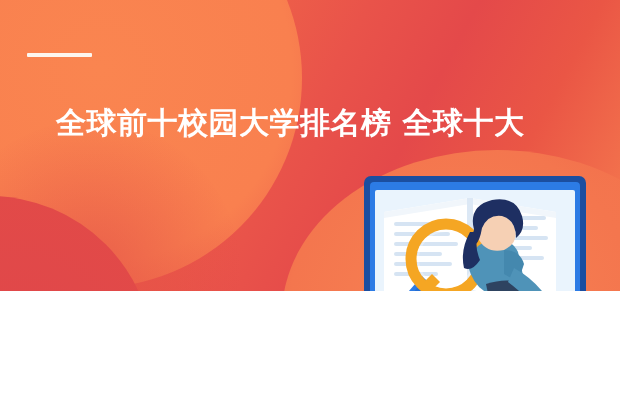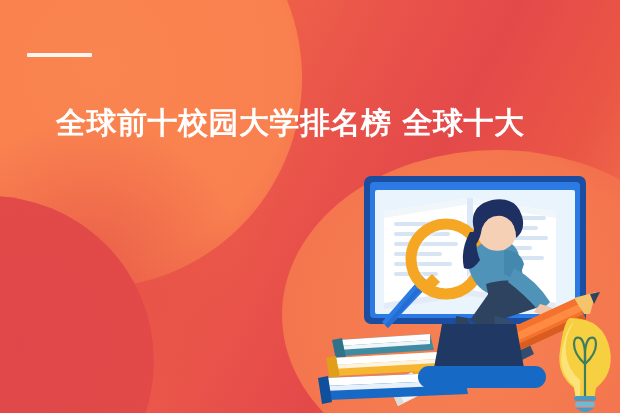--- a/index.html
+++ b/index.html
@@ -7,21 +7,21 @@
     padding: 0;
     background: #ffffff;
   }
   body {
     font-family: "Liberation Sans", "DejaVu Sans", sans-serif;
   }
 
   #banner {
     position: relative;
     width: 620px;
-    height: 413px;
+    height: 291px;
     overflow: hidden;
     background: #0f766e;
   }
 
   
   .bg-base {
     position: absolute;
     inset: 0;
     background: linear-gradient(118deg,
                 #f77a4f 0%,

